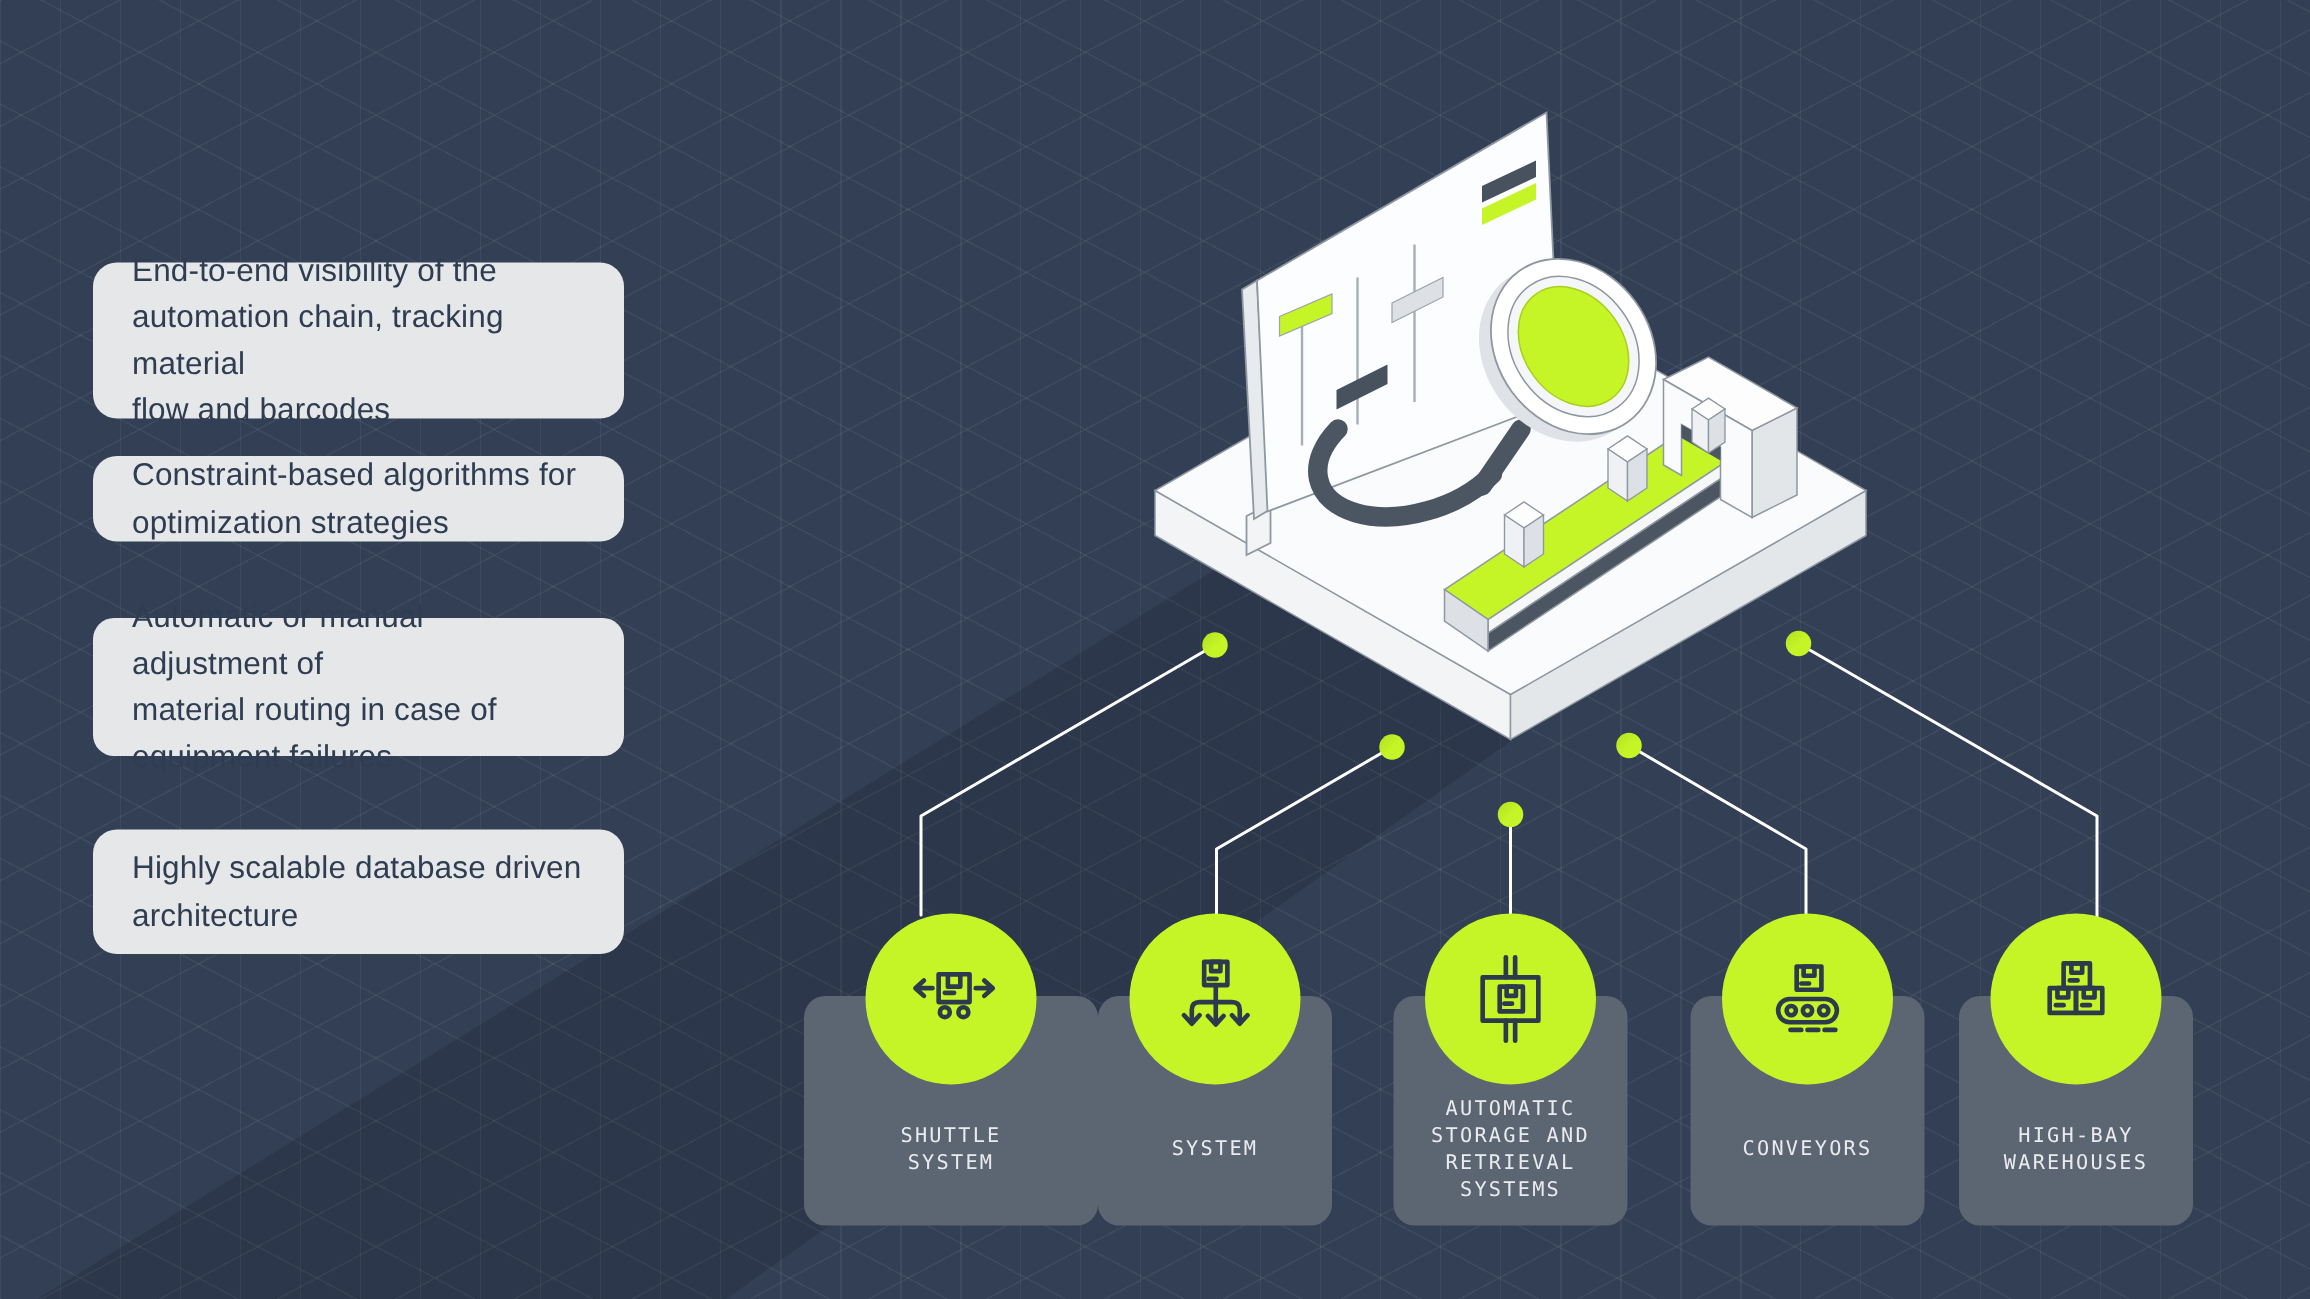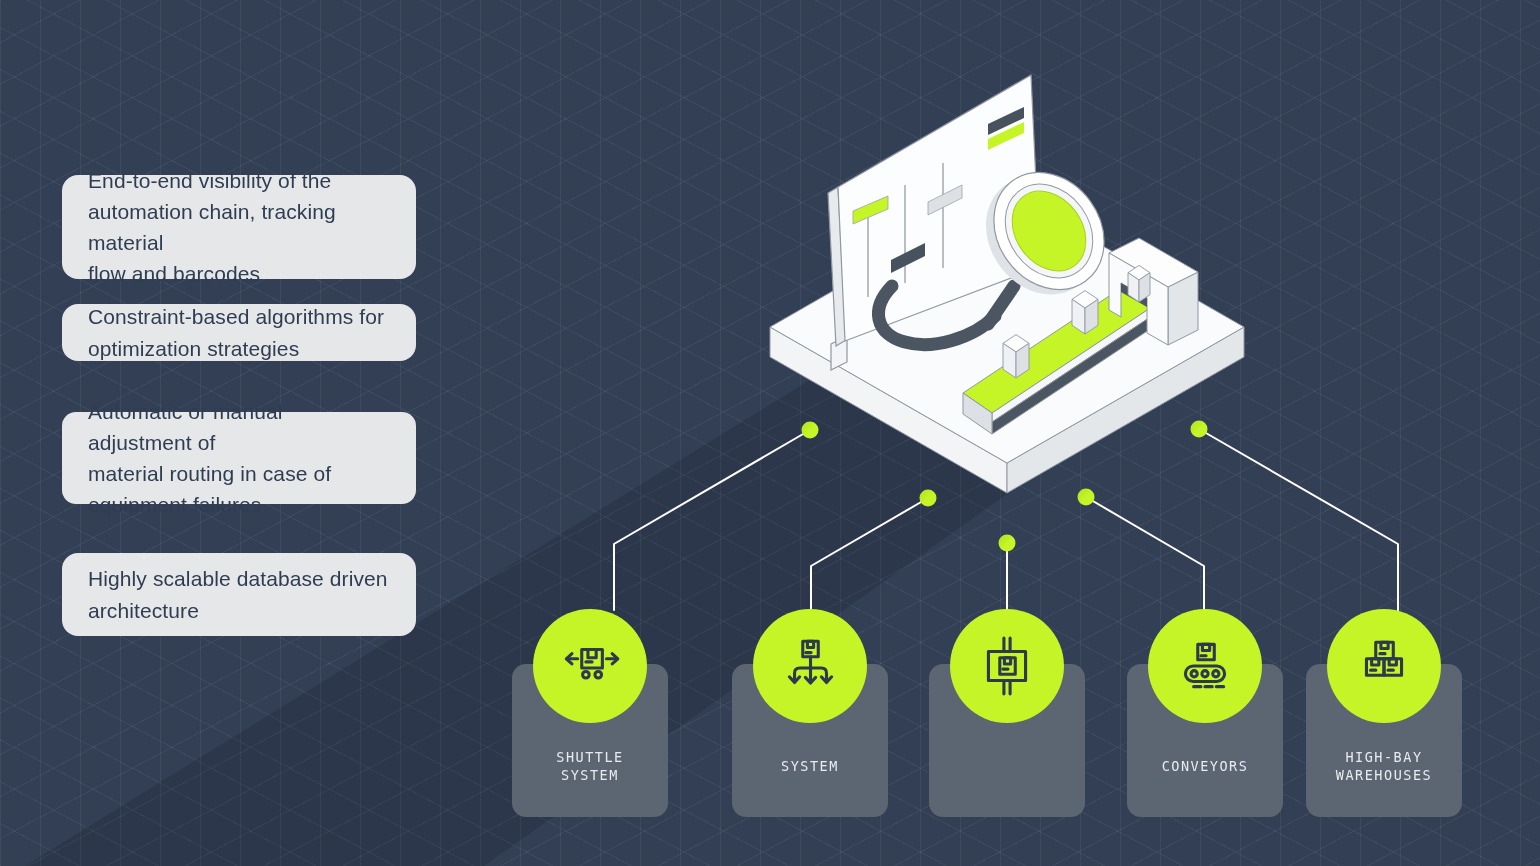--- a/index.html
+++ b/index.html
@@ -32,21 +32,21 @@
   }
   .f1{top:175px; height:104px;}
   .f2{top:304px; height:57px;}
   .f3{top:412px; height:92px;border-radius:14px;}
   .f4{top:553px; height:83px;}
   .f5{top:665px; height:101px;}
   .card{
     position:absolute; top:664px; width:156px; height:153px;
     background:var(--card); border-radius:14px;
   }
-  .c1{left:512px;} .c2{left:732px;} .c3{left:929px;} .c4{left:1113px;margin-left:14px;} .c5{left:1306px;}
+  .c1{left:536px;padding-left:40px;} .c2{left:732px;} .c3{left:929px;} .c4{left:1113px;margin-left:14px;} .c5{left:1306px;}
   .bubble{
     position:absolute; top:-55px; left:50%; transform:translateX(-50%);
     width:114px; height:114px; border-radius:50%;
     background:var(--lime);
     display:flex; align-items:center; justify-content:center;
   }
   .bubble svg{display:block;}
   .icon-stroke{stroke:var(--icon); fill:none; stroke-width:3;}
   .card-label{
     position:absolute; top:102px; left:50%;
@@ -219,20 +219,24 @@
           <line x1="35" y1="5" x2="35" y2="18"></line>
           <line x1="29" y1="46" x2="29" y2="59"></line>
           <line x1="35" y1="46" x2="35" y2="59"></line>
           <rect x="14" y="18" width="36" height="28"></rect>
           <rect x="25" y="24" width="15" height="16"></rect>
           <rect x="29.5" y="24" width="6" height="6"></rect>
           <line x1="28" y1="35" x2="33" y2="35"></line>
         </g>
       </svg>
     </div>
+    <div class="card-label">AUTOMATIC
+STORAGE AND
+RETRIEVAL
+SYSTEMS</div>
   </div>
 
   <div class="card c4">
     <div class="bubble">
       <svg width="66" height="66" viewBox="0 0 64 64">
         <g class="icon-stroke" stroke-linecap="round" stroke-linejoin="round">
           <rect x="25" y="11" width="16" height="15"></rect>
           <rect x="29.5" y="11" width="7" height="6"></rect>
           <line x1="28" y1="22" x2="33" y2="22"></line>
           <rect x="13" y="32" width="38" height="15" rx="7.5"></rect>

